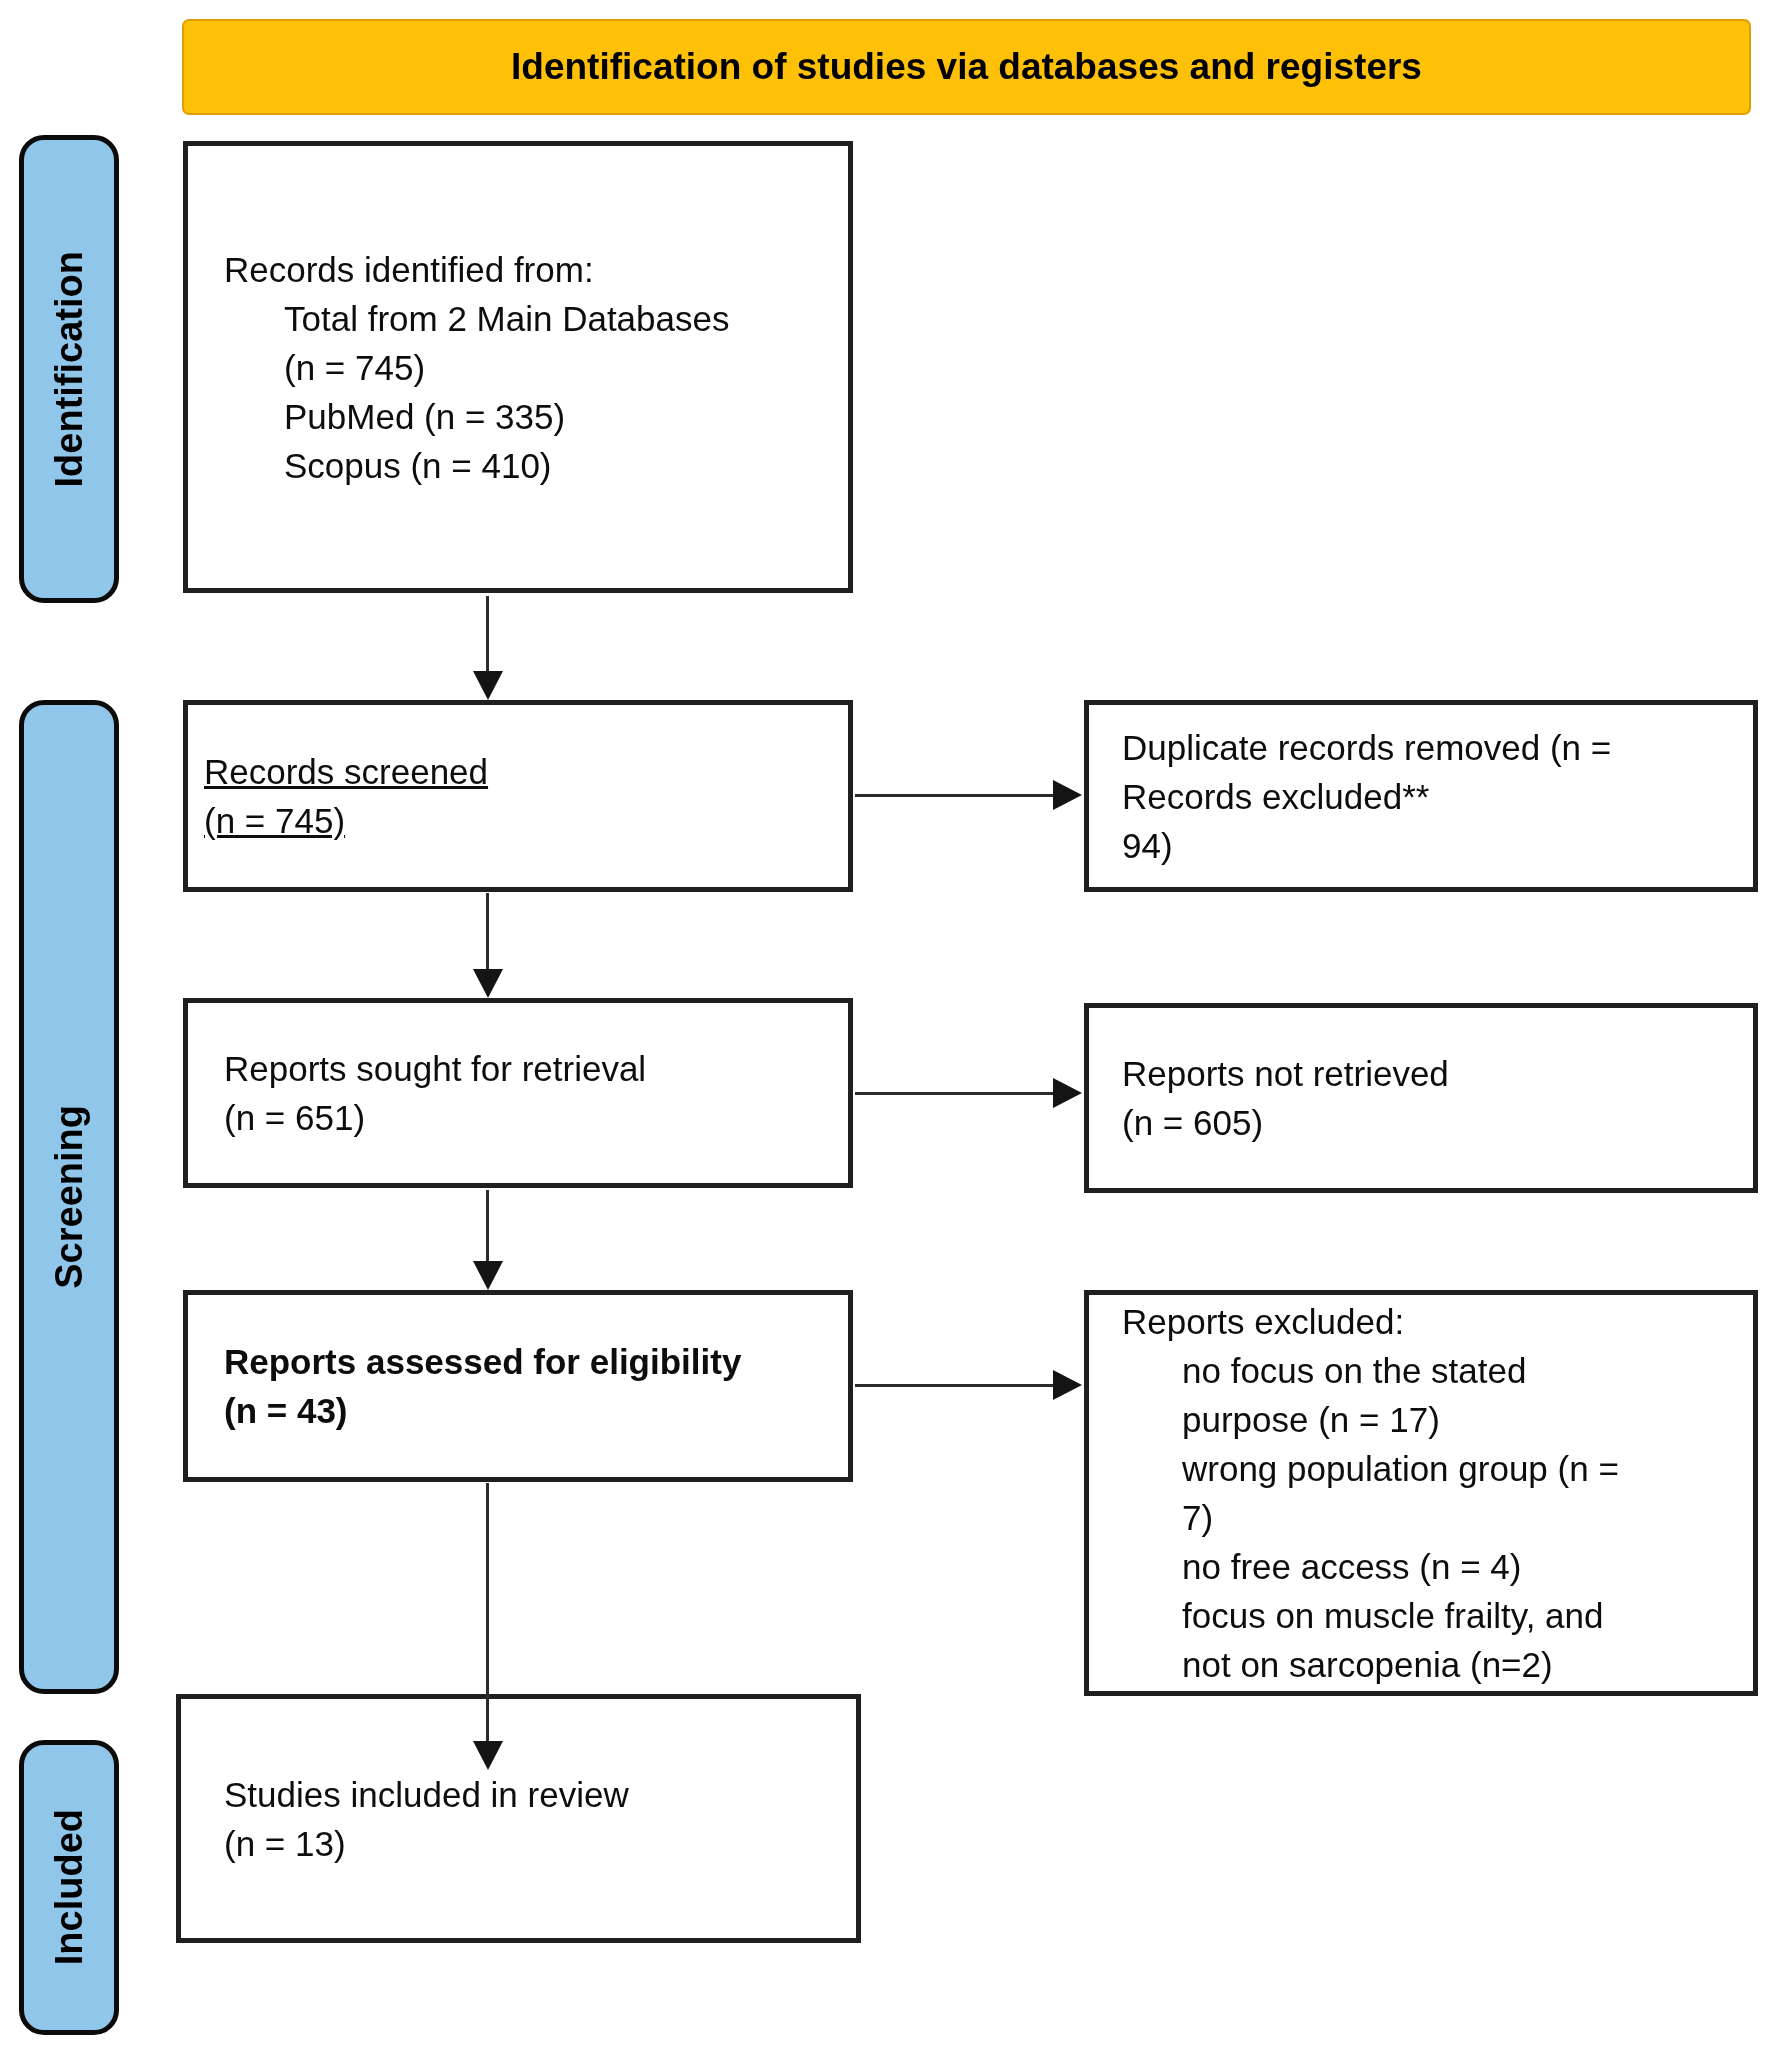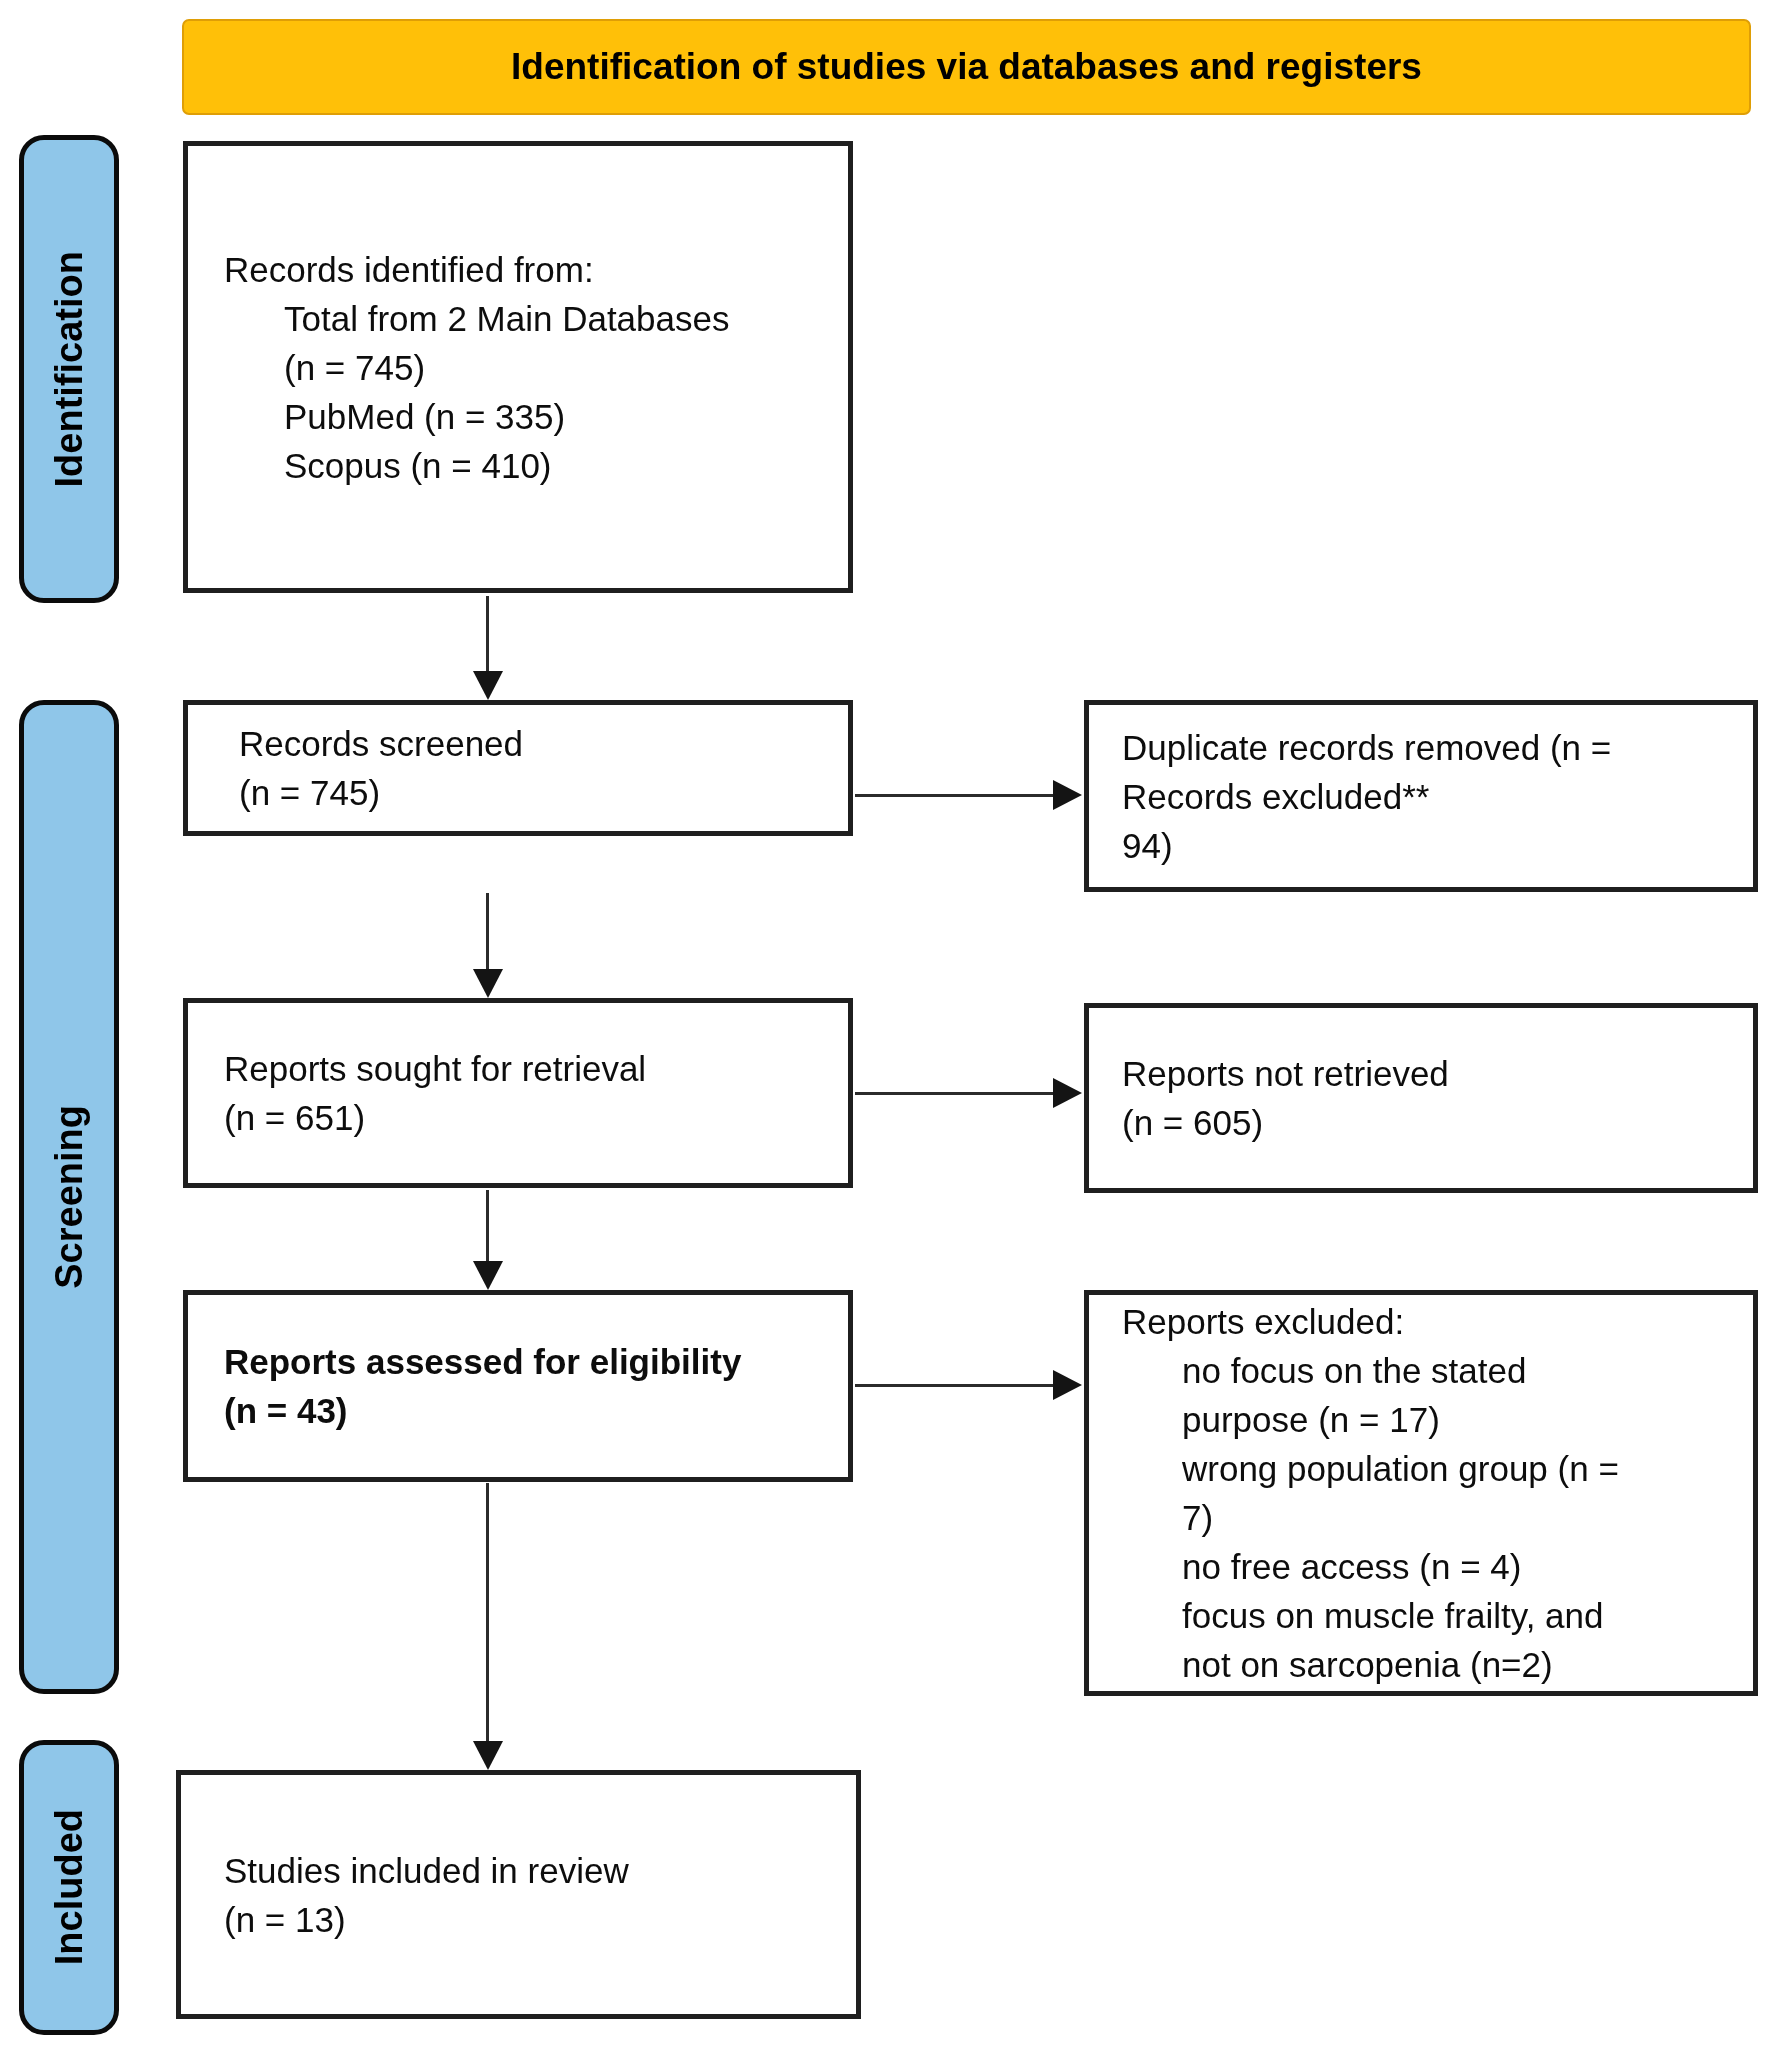--- a/index.html
+++ b/index.html
@@ -34,24 +34,24 @@
   #stage-included{top:1740px;height:295px;}
   
   .box{
     position:absolute;background:#ffffff;border:5px solid #1f1f1f;
     box-sizing:border-box;display:flex;flex-direction:column;justify-content:center;
     font-size:35px;line-height:49px;color:#0d0d0d;
   }
   .box .line{white-space:nowrap;}
   .box .indent{margin-left:60px;}
   #box-records-identified{left:183px;top:141px;width:670px;height:452px;padding-left:36px;}
-  #box-records-screened  {left:183px;top:700px;width:670px;height:136px;padding-left:51px;}
+  #box-records-screened  {left:183px;top:700px;width:670px;height:192px;padding-left:16px;text-decoration:underline;}
   #box-reports-sought    {left:183px;top:998px;width:670px;height:190px;padding-left:36px;}
   #box-reports-assessed  {left:183px;top:1290px;width:670px;height:192px;padding-left:36px;font-weight:bold;}
-  #box-studies-included  {left:176px;top:1770px;width:685px;height:249px;padding-left:43px;}
+  #box-studies-included  {left:176px;top:1694px;width:685px;height:249px;padding-left:43px;}
   #box-records-excluded  {left:1084px;top:700px;width:674px;height:192px;padding-left:33px;}
   #box-reports-not-retrieved{left:1084px;top:1003px;width:674px;height:190px;padding-left:33px;}
   #box-reports-excluded  {left:1084px;top:1290px;width:674px;height:406px;padding-left:33px;}
   
   .vline{position:absolute;width:3.2px;background:#2b2b2b;}
   .hline{position:absolute;height:3.2px;background:#2b2b2b;}
   .head-down{
     position:absolute;width:0;height:0;
     border-left:15px solid transparent;border-right:15px solid transparent;
     border-top:29px solid #141414;

